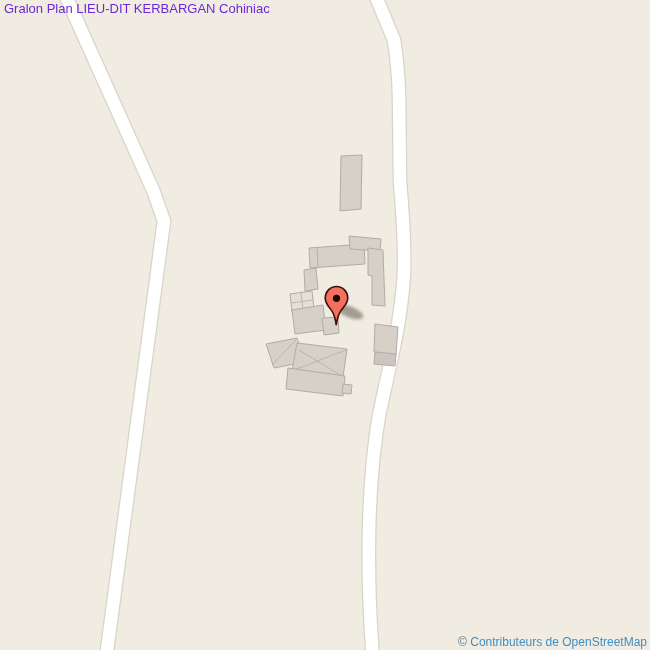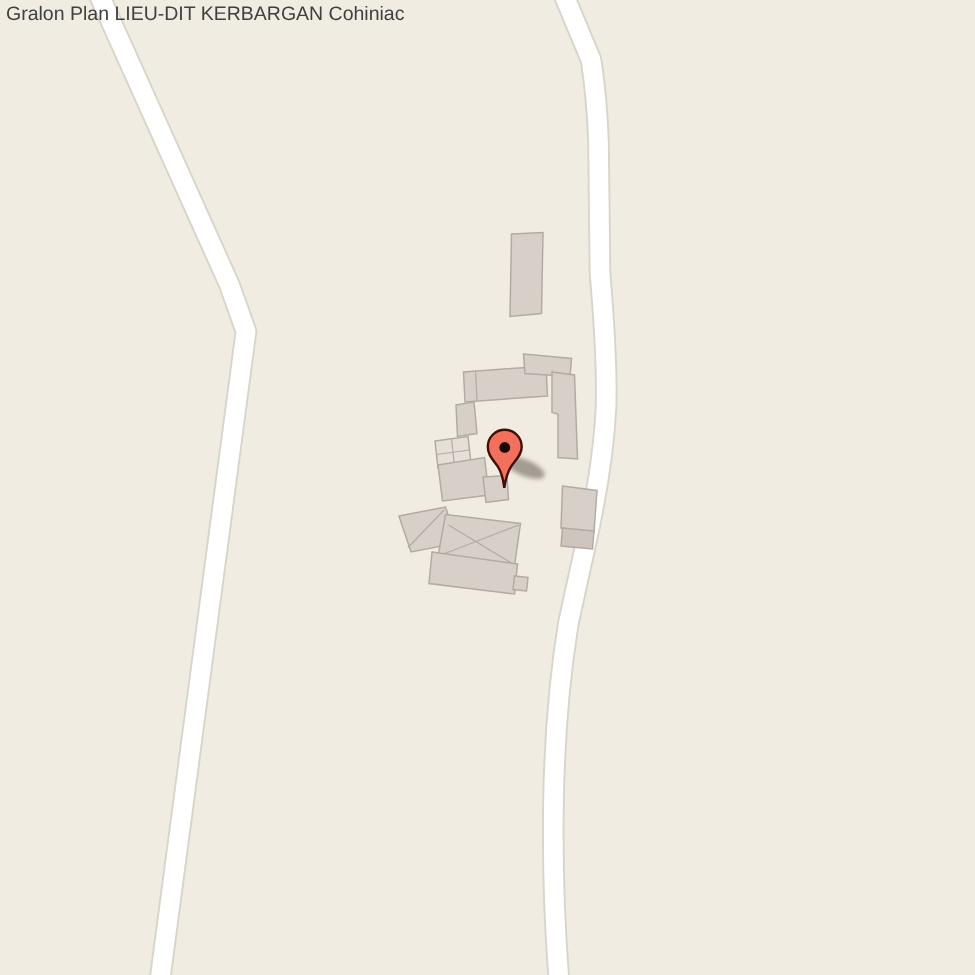--- a/index.html
+++ b/index.html
@@ -7,21 +7,21 @@
     width: 650px; height: 650px; overflow: hidden;
     font-family: "Liberation Sans", sans-serif;
     background: #f0ece1;
   }
   .map-viewport {
     position: relative; width: 650px; height: 650px; overflow: hidden;
   }
   .map-canvas { position: absolute; left: 0; top: 0; }
   .map-title {
     position: absolute; left: 4px; top: 1px;
-    font-size: 13px; line-height: 16px; color: #404040;
+    font-size: 13px; line-height: 16px; color: #6d28d9;
     white-space: nowrap; z-index: 5;
   }
   .map-attribution {
     position: absolute; right: 3px; bottom: 1px;
     font-size: 12px; line-height: 14px; z-index: 5; white-space: nowrap;
   }
   .map-attribution .copy { color: #5d7b8e; }
   .map-attribution a {
     color: #3f8fc5; text-decoration: none; cursor: pointer;
   }
@@ -92,14 +92,17 @@
                C 334 314.2 335.4 318.6 336.2 325.2
                C 337.2 318.6 338.6 314.2 340.8 310.9
                C 344 306.3 347.8 303.3 347.8 297.9
                C 347.8 291.6 342.8 286.5 336.5 286.5 Z" fill="#f3705c" stroke="#3f0f08"></path>
       <circle cx="336.5" cy="298.3" r="3.6" fill="#1c0905"></circle>
     </g>
   </svg>
 
   <div class="map-title">Gralon Plan LIEU-DIT KERBARGAN Cohiniac</div>
 
+  <div class="map-attribution">
+    <span class="copy">© </span><a>Contributeurs de OpenStreetMap</a>
+  </div>
 
 </div>
 
 </body></html>

